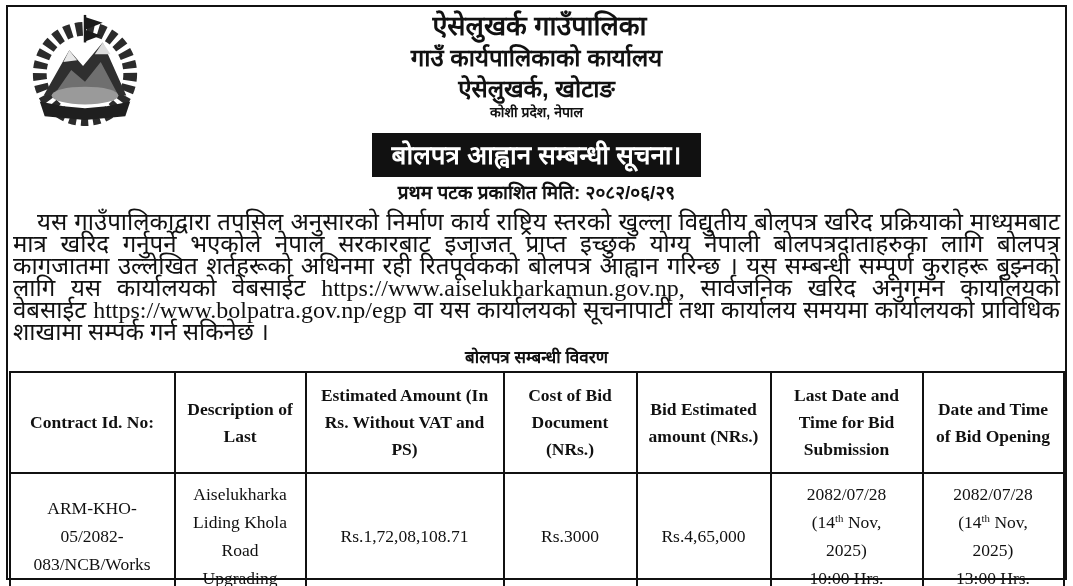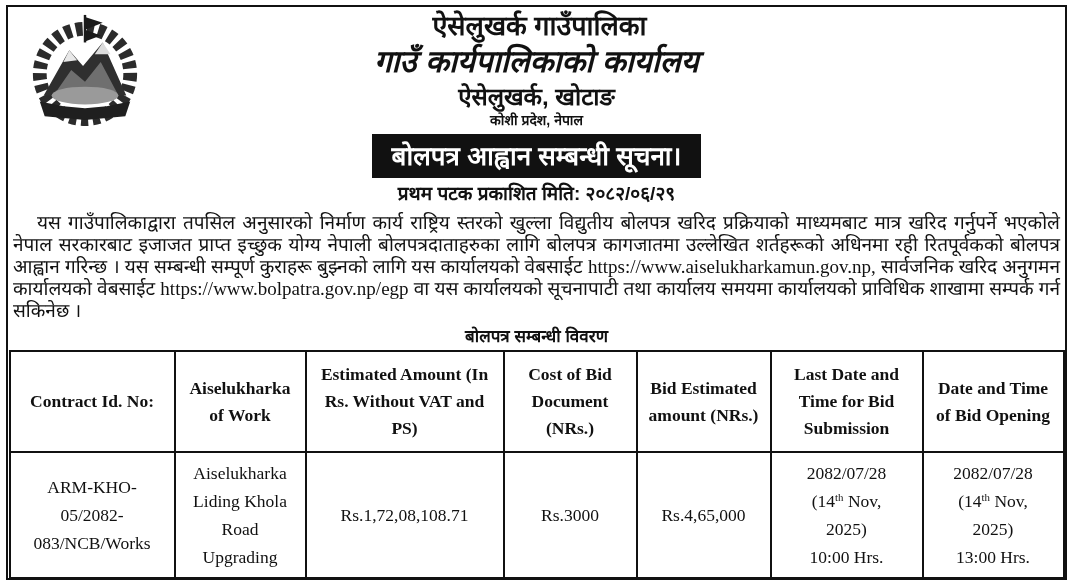--- a/index.html
+++ b/index.html
@@ -30,25 +30,24 @@
     text-align: center;
     line-height: 1.15;
   }
   .org-name {
     font-size: 27px;
     font-weight: bold;
     font-family: "Liberation Sans", "DejaVu Sans", sans-serif;
     padding-left: 6px;
   }
   .office-name {
-    font-size: 31px;
-    font-weight: bold;
-    font-family: "Liberation Sans", "DejaVu Sans", sans-serif;
-    margin-top: 2px;
-    font-style: italic;
+    font-size: 24px;
+    font-weight: bold;
+    font-family: "Liberation Sans", "DejaVu Sans", sans-serif;
+    margin-top: 2px;
   }
   .addr1 {
     font-size: 24px;
     font-weight: bold;
     font-family: "Liberation Sans", "DejaVu Sans", sans-serif;
     margin-top: 3px;
   }
   .addr2 {
     font-size: 14px;
     font-weight: bold;
@@ -57,31 +56,32 @@
   }
   .banner-wrap { text-align: center; margin-top: 6px; }
   .banner {
     display: inline-block;
     background: #111111;
     color: #ffffff;
     font-weight: bold;
     font-family: "Liberation Sans", "DejaVu Sans", sans-serif;
     font-size: 26px;
     padding: 3px 20px 5px 20px;
+    margin-top: 7px;
   }
   .published {
     text-align: center;
     font-weight: bold;
     font-family: "Liberation Sans", "DejaVu Sans", sans-serif;
     font-size: 19px;
     margin-top: 2px;
   }
   .body-para {
     margin: 6px 13px 0 13px;
-    font-size: 19px;
+    font-size: 24px;
     line-height: 22px;
     text-align: justify;
     text-indent: 24px;
     font-family: "Liberation Serif", "DejaVu Serif", serif;
   }
   .table-caption {
     text-align: center;
     font-weight: bold;
     font-size: 17px;
     margin-top: 2px;
@@ -163,21 +163,21 @@
         <col style="width:131px">
         <col style="width:198px">
       <col style="width:133px">
         <col style="width:134px">
         <col style="width:152px">
         <col style="width:141px">
     </colgroup>
     <thead>
       <tr>
         <th>Contract Id. No:</th>
-        <th>Aiselukharka of Work</th>
+        <th>Description of Last</th>
         <th>Estimated Amount (In Rs. Without VAT and PS)</th>
         <th>Cost of Bid Document (NRs.)</th>
         <th>Bid Estimated amount (NRs.)</th>
         <th>Last Date and Time for Bid Submission</th>
         <th>Date and Time of Bid Opening</th>
       </tr>
     </thead>
     <tbody>
       <tr>
         <td>ARM-KHO-05/2082-083/NCB/Works</td>

